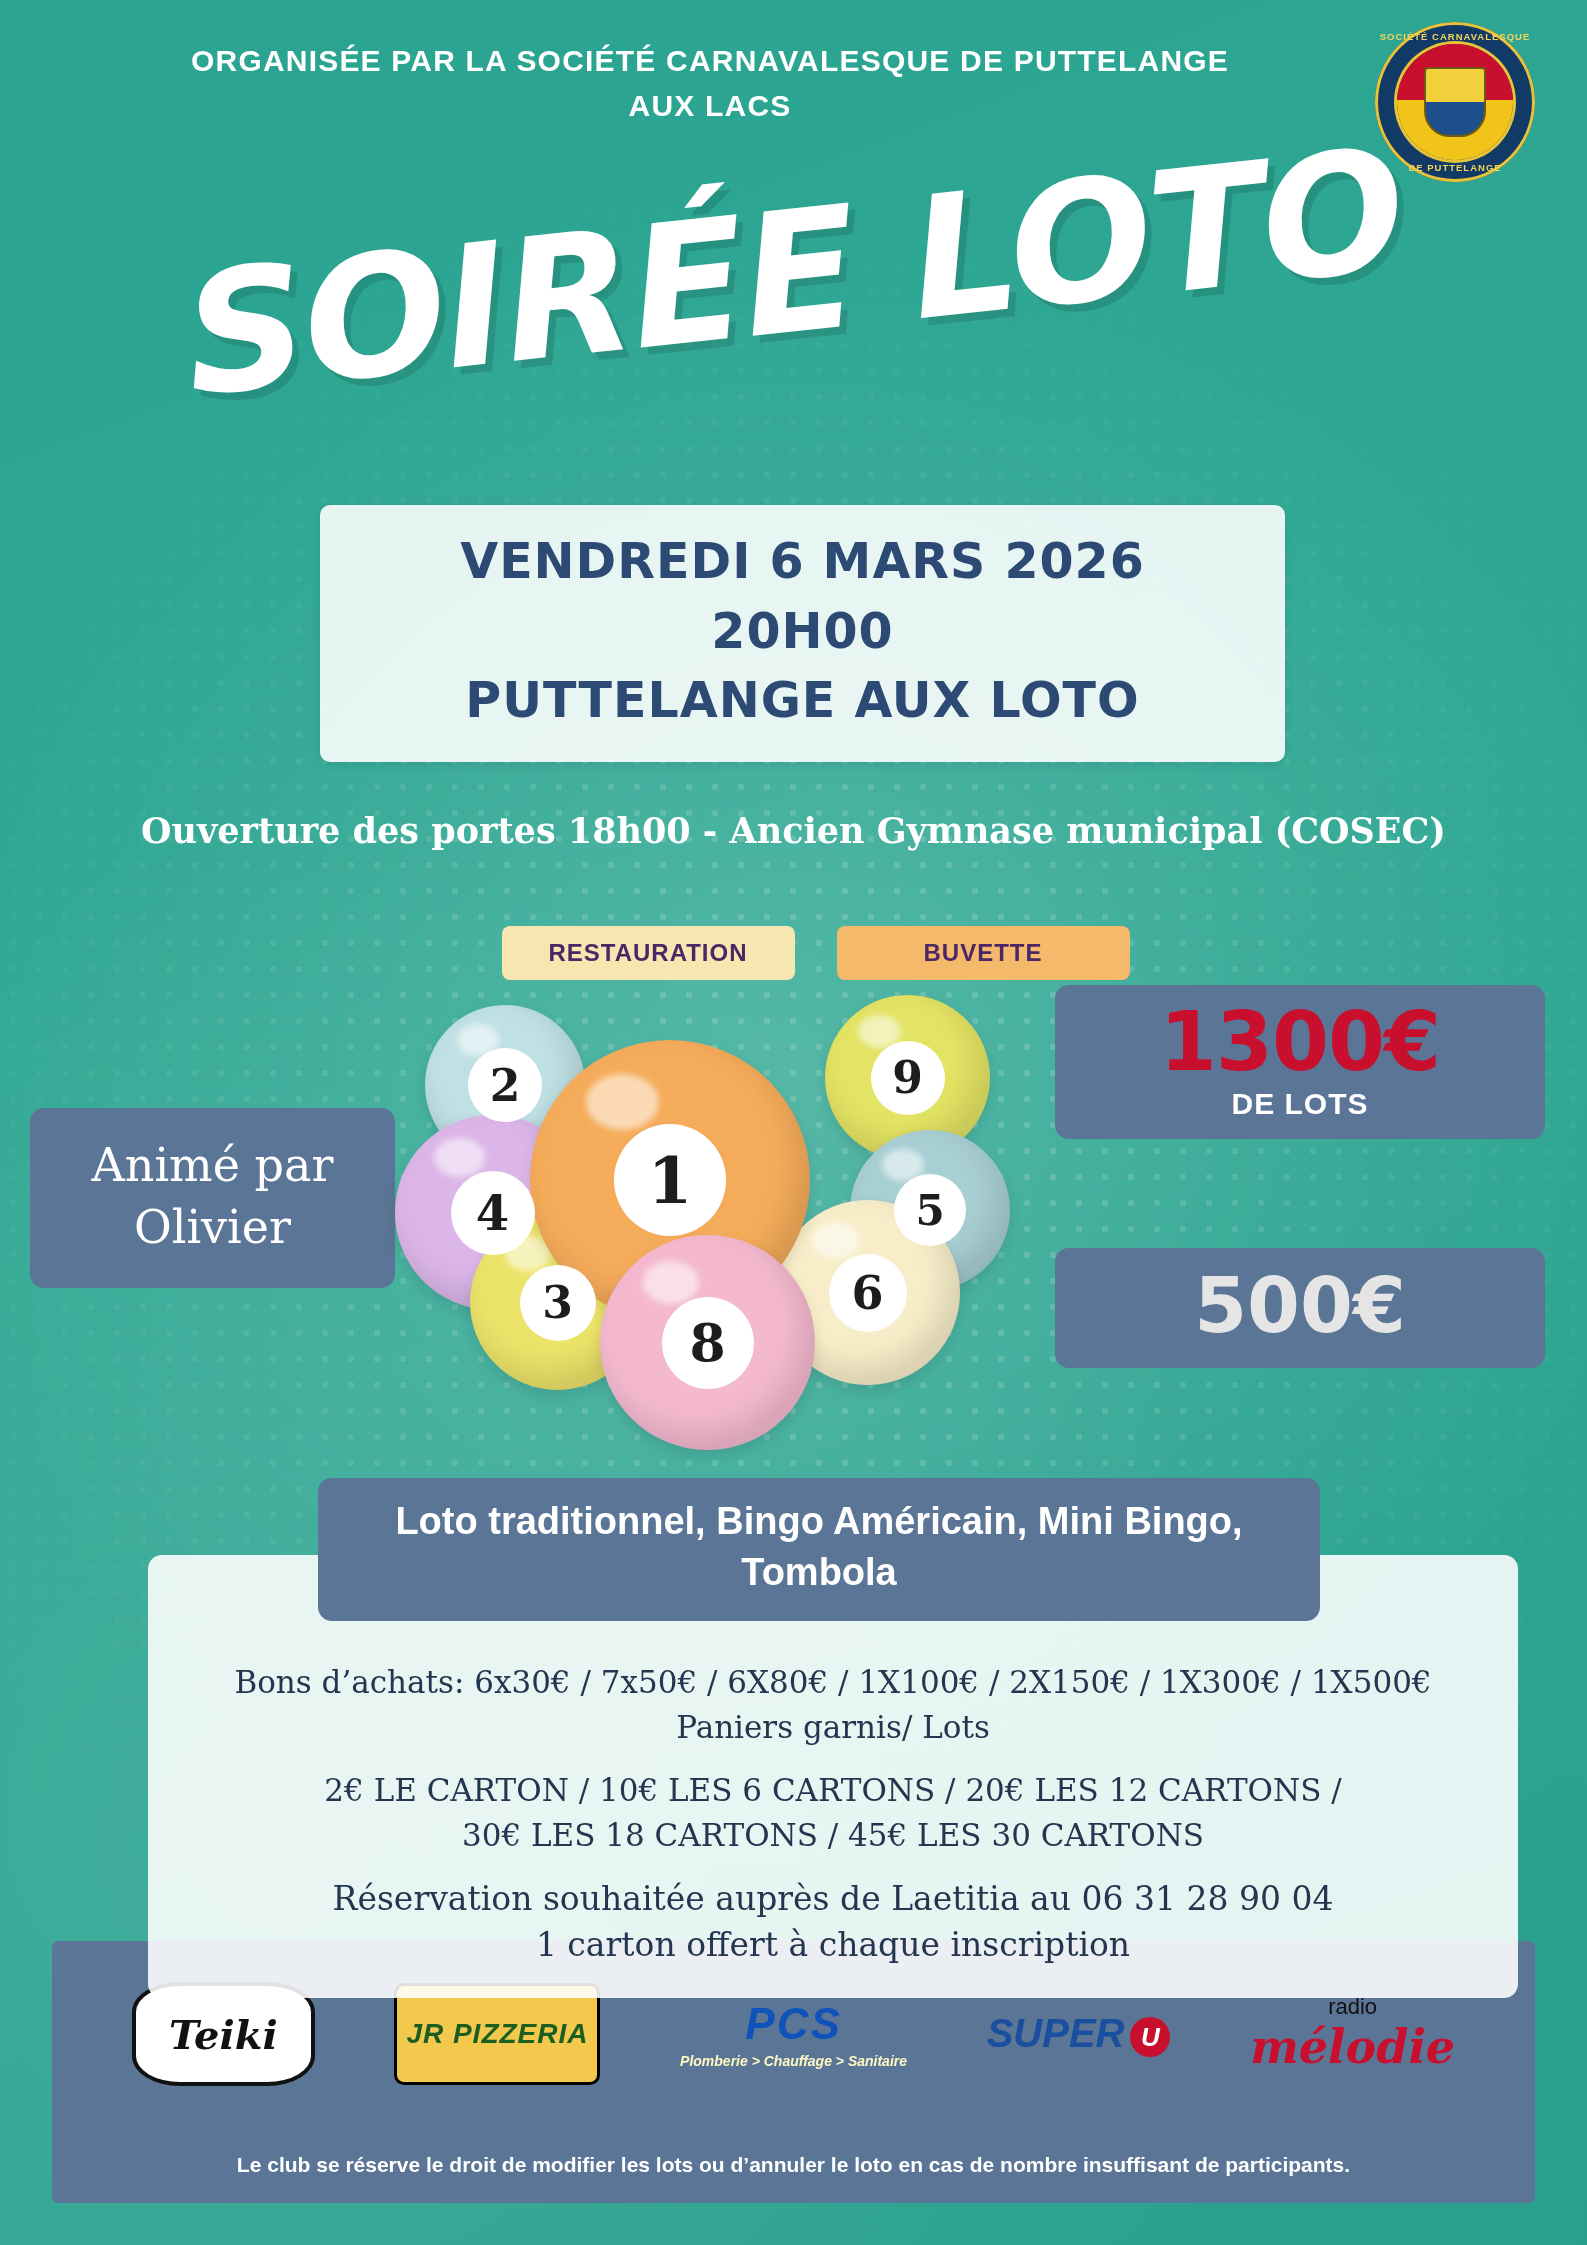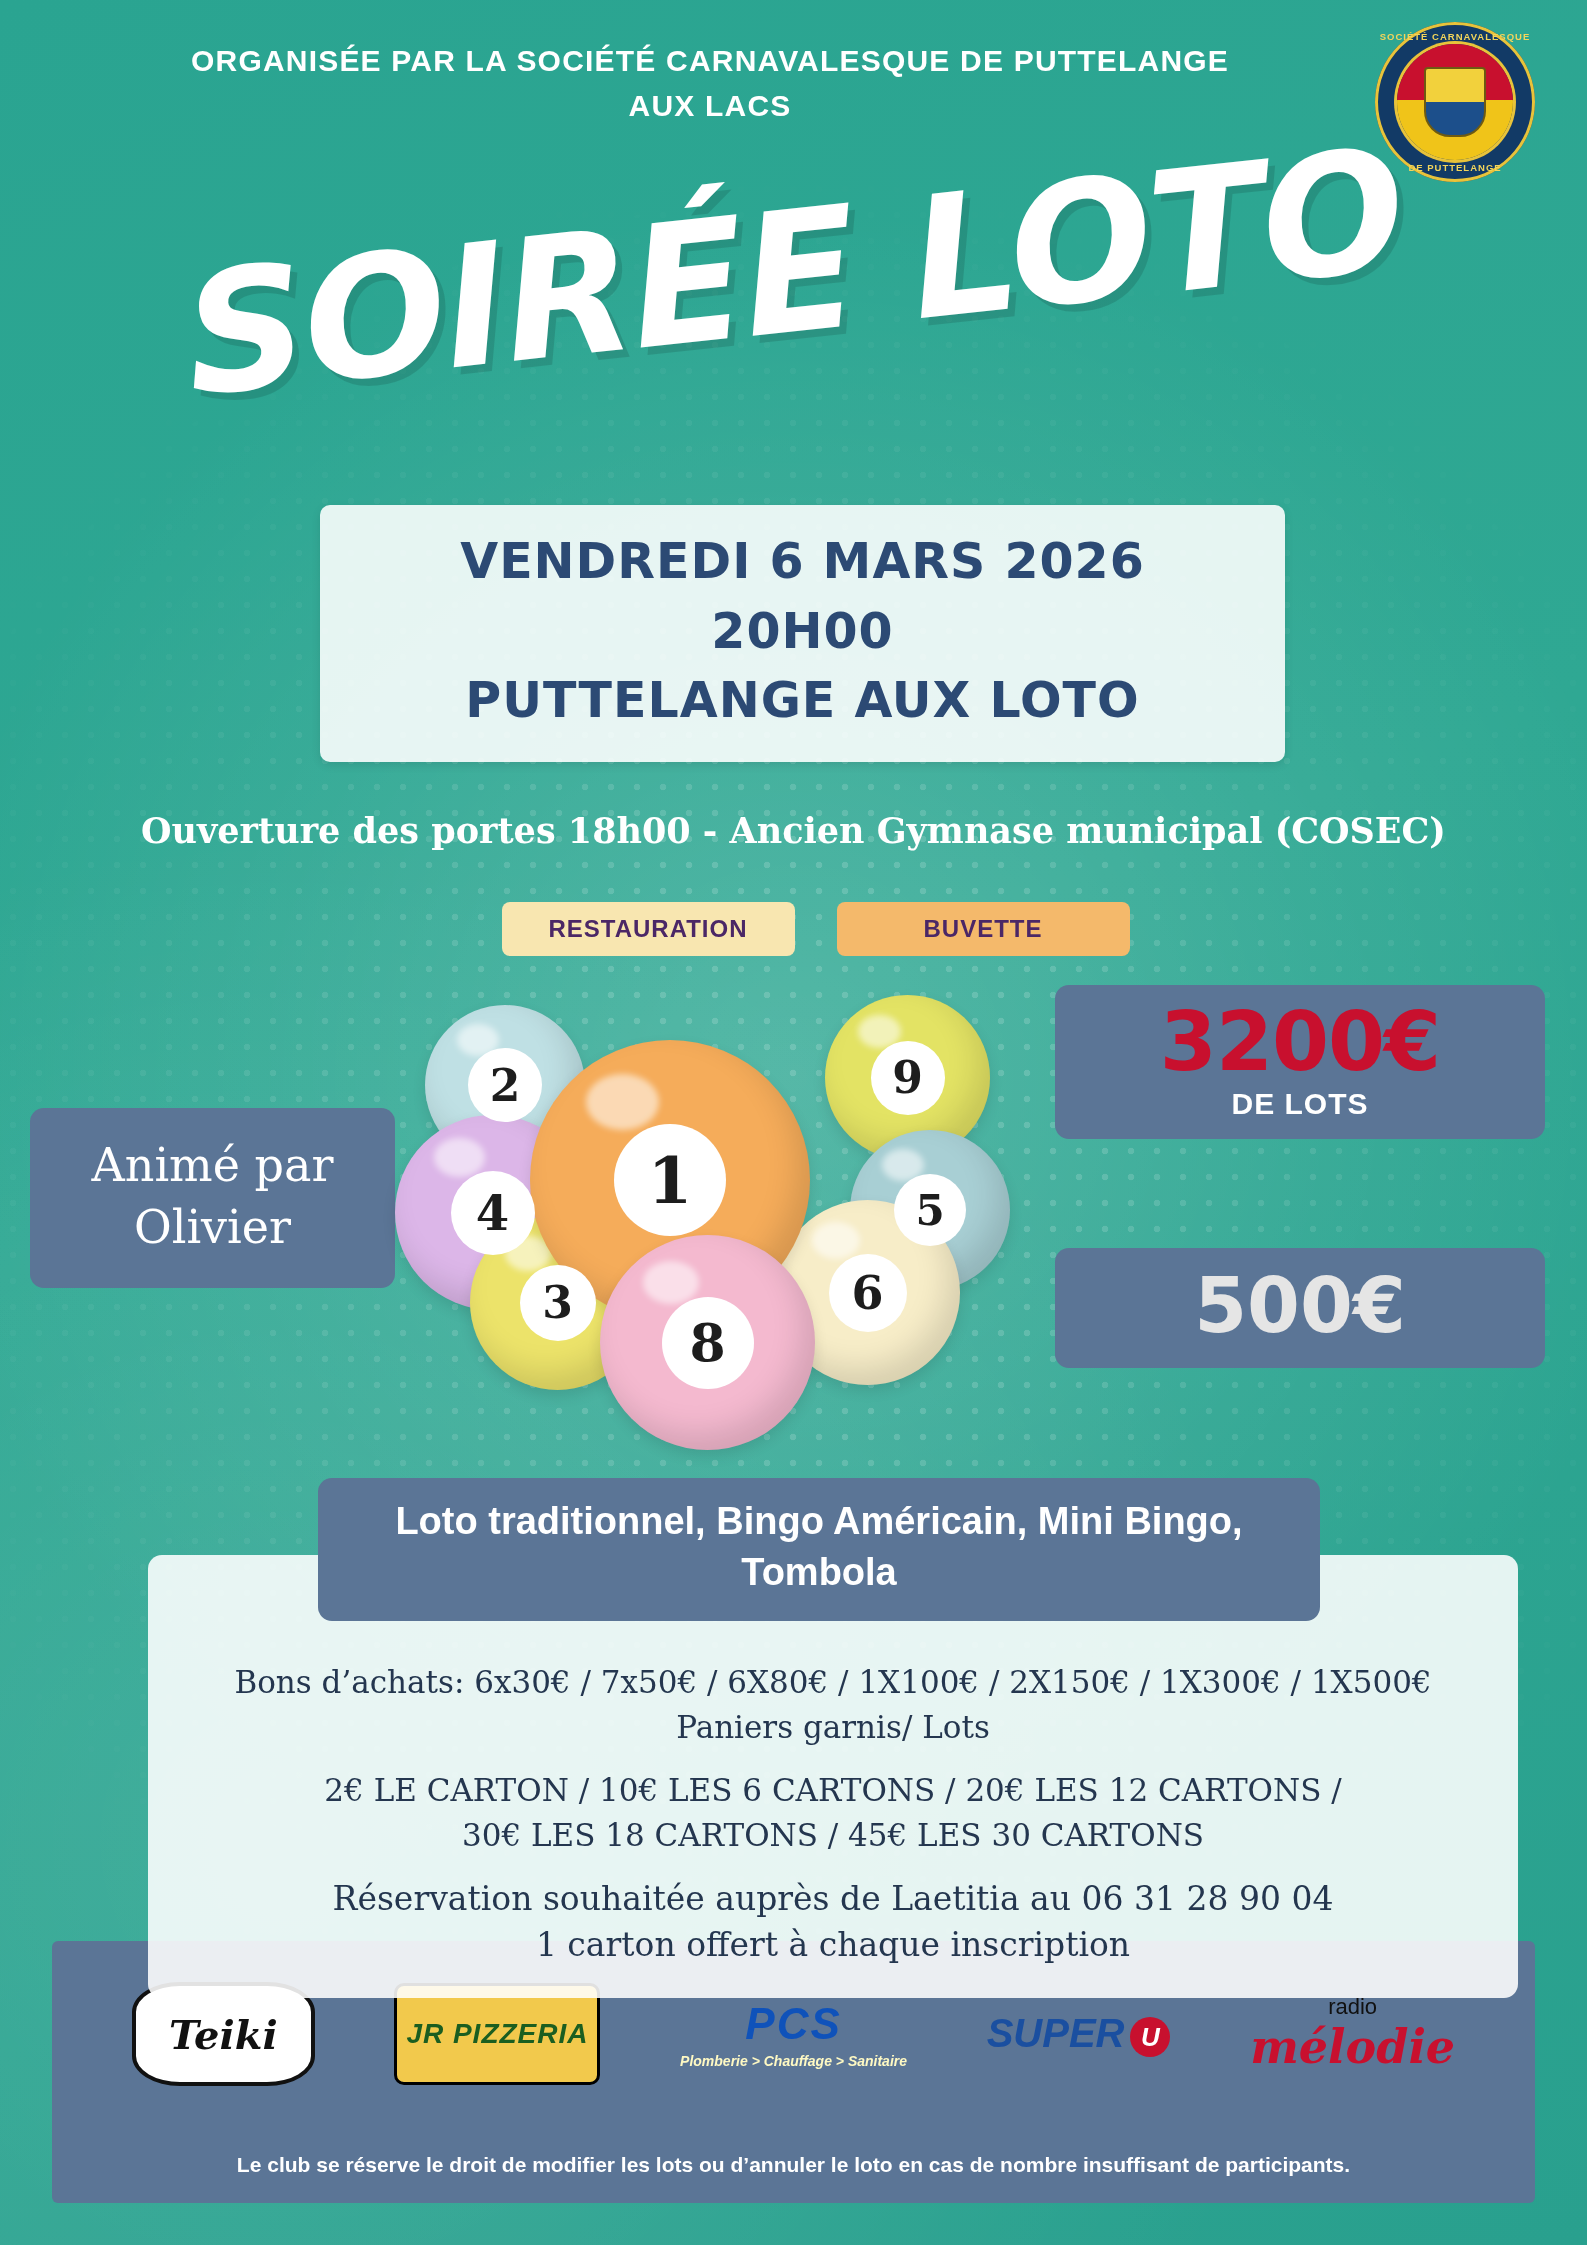--- a/index.html
+++ b/index.html
@@ -107,21 +107,21 @@
 
   .opening{
     position:absolute;left:0;right:0;top:810px;
     text-align:center;color:#ffffff;
     font-size:35px;font-weight:bold;
     font-family:"DejaVu Serif", serif;
   }
 
   
   .chips{
-    position:absolute;left:0;right:0;top:902px;
+    position:absolute;left:0;right:0;top:926px;
     display:flex;justify-content:center;gap:42px;padding-left:44px;
   }
   .chip{
     min-width:245px;text-align:center;
     border-radius:8px;padding:13px 24px;
     font-weight:bold;font-size:24px;letter-spacing:1px;
     color:#4b2766;
   }
   .chip.restauration{background:#f8e6b0;}
   .chip.buvette{background:#f4b96b;}
@@ -301,21 +301,21 @@
     <div class="chip restauration">RESTAURATION</div>
     <div class="chip buvette">BUVETTE</div>
   </div>
 
   <div class="animator">
     <div>Animé par</div>
     <div>Olivier</div>
   </div>
 
   <div class="prize-main">
-    <div class="amount">3200€</div>
+    <div class="amount">1300€</div>
     <div class="sub">DE LOTS</div>
   </div>
 
   <div class="prize-last">
     <div class="amount">500€</div>
   </div>
 
   <div class="balls">
     <div class="ball b2">
         <span class="num">2</span>

